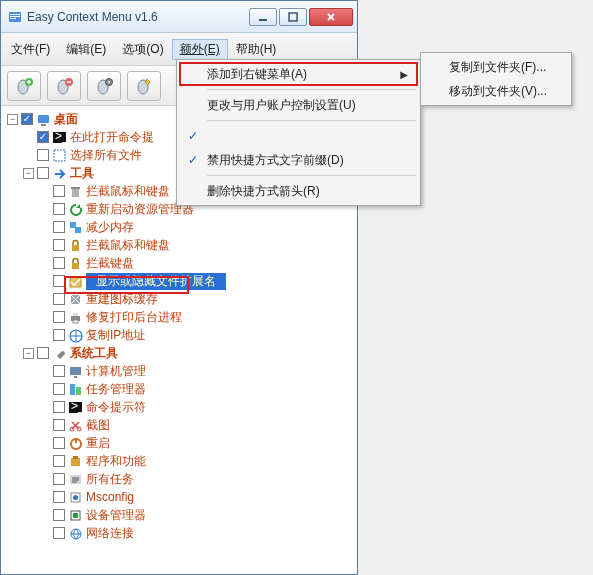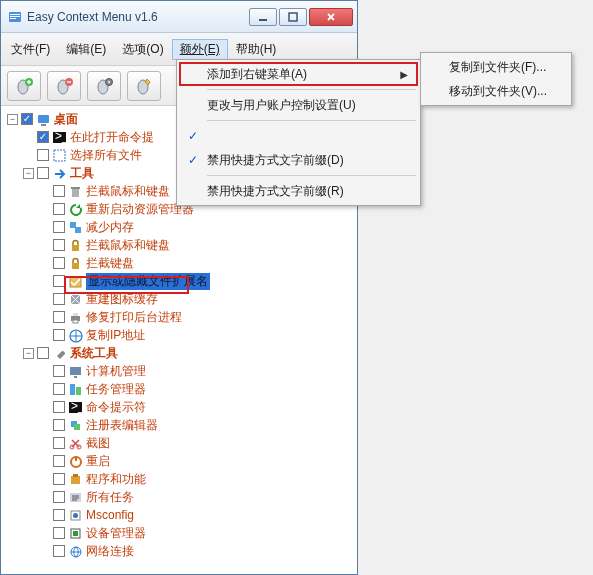--- a/index.html
+++ b/index.html
@@ -23,21 +23,21 @@
   .tree > ul { padding-left:4px;}
   .node { display:flex; align-items:center; gap:3px; height:18px; white-space:nowrap;}
   .exp { width:11px; height:11px; border:1px solid #8a8a8a; display:flex;align-items:center;justify-content:center; font-size:9px; line-height:1; color:#555; background:#fff;}
   .exp.none{visibility:hidden;}
   .cb { width:12px; height:12px; border:1px solid #7a7a7a; background:#fff; display:inline-block;}
   .cb.checked{background:#3a76d0;}
   .cb.checked::after{content:"✓";color:#fff;font-size:10px;display:block;line-height:10px;text-align:center;}
   .nico { width:15px; height:15px; display:flex;align-items:center;justify-content:center;}
   .lbl { color:#c2410c;}
   .lbl.bold{font-weight:600;}
-  .selected { background:#2a6fd6; color:#0f172a; padding:0 2px;text-align:right;}
+  .selected { background:#2a6fd6; color:#fef9c3; padding:0 10px;text-align:right;}
   .dropdown { position:absolute; left:176px; top:59px; width:245px; background:#f4f4f4; border:1px solid #a7a7a7; box-shadow:2px 2px 4px rgba(0,0,0,.25); padding:2px;}
   .dropdown .row{display:flex;align-items:center;height:24px;padding:0 18px 0 28px;position:relative;color:#222;}
   .dropdown .row .mark{position:absolute;left:4px;width:20px;text-align:center;color:#1458c7;}
   .dropdown .row.hi{border:2px solid #d61f1f;padding:0 16px 0 26px;}
   .dropdown .row.hi::after{content:"▶";position:absolute;right:8px;color:#333;font-size:10px;}
   .dropdown .sepline{height:1px;background:#d0d0d0;margin:3px 2px 3px 28px;}
   .submenu { position:absolute; left:420px; top:52px; width:152px; background:#f4f4f4; border:1px solid #a7a7a7; box-shadow:2px 2px 4px rgba(0,0,0,.25); padding:2px;}
   .submenu .srow{display:flex;align-items:center;height:24px;padding:0 8px 0 26px;color:#222;}
   .highlight-box{position:absolute;border:2px solid #d61f1f;pointer-events:none;}
 </style>
@@ -335,33 +335,20 @@
                       </span>
                       <span class="lbl">命令提示符</span>
                     </div>
                   </li>
                   <li>
                     <div class="node">
                       <span class="exp none"></span>
                       <span class="cb"></span>
                       <span class="nico">
                         <svg width="15" height="15" viewBox="0 0 15 15">
-                          <rect x="3" y="3" width="6" height="6" fill="#4aa3e0"></rect>
-                          <rect x="6" y="6" width="6" height="6" fill="#62c36a"></rect>
-                        </svg>
-                      </span>
-                      <span class="lbl">注册表编辑器</span>
-                    </div>
-                  </li>
-                  <li>
-                    <div class="node">
-                      <span class="exp none"></span>
-                      <span class="cb"></span>
-                      <span class="nico">
-                        <svg width="15" height="15" viewBox="0 0 15 15">
                           <path d="M4 4l7 7M11 4l-7 7" stroke="#d05050" stroke-width="1.6"></path>
                           <circle cx="4" cy="11" r="2" fill="none" stroke="#d05050"></circle>
                           <circle cx="11" cy="11" r="2" fill="none" stroke="#d05050"></circle>
                         </svg>
                       </span>
                       <span class="lbl">截图</span>
                     </div>
                   </li>
                   <li>
                     <div class="node">
@@ -461,21 +448,21 @@
   <div class="sepline"></div>
   <div class="row">
       <span class="mark">✓</span>
     </div>
   <div class="row">
       <span class="mark">✓</span>
       <span>禁用快捷方式文字前缀(D)</span>
     </div>
   <div class="sepline"></div>
   <div class="row">
-      <span>禁用快捷方式文字前缀(R)</span>
+      <span>删除快捷方式箭头(R)</span>
     </div>
 </div>
 
 <div class="submenu">
   <div class="srow">
       <span>复制到文件夹(F)...</span>
     </div>
   <div class="srow">
       <span>移动到文件夹(V)...</span>
     </div>

